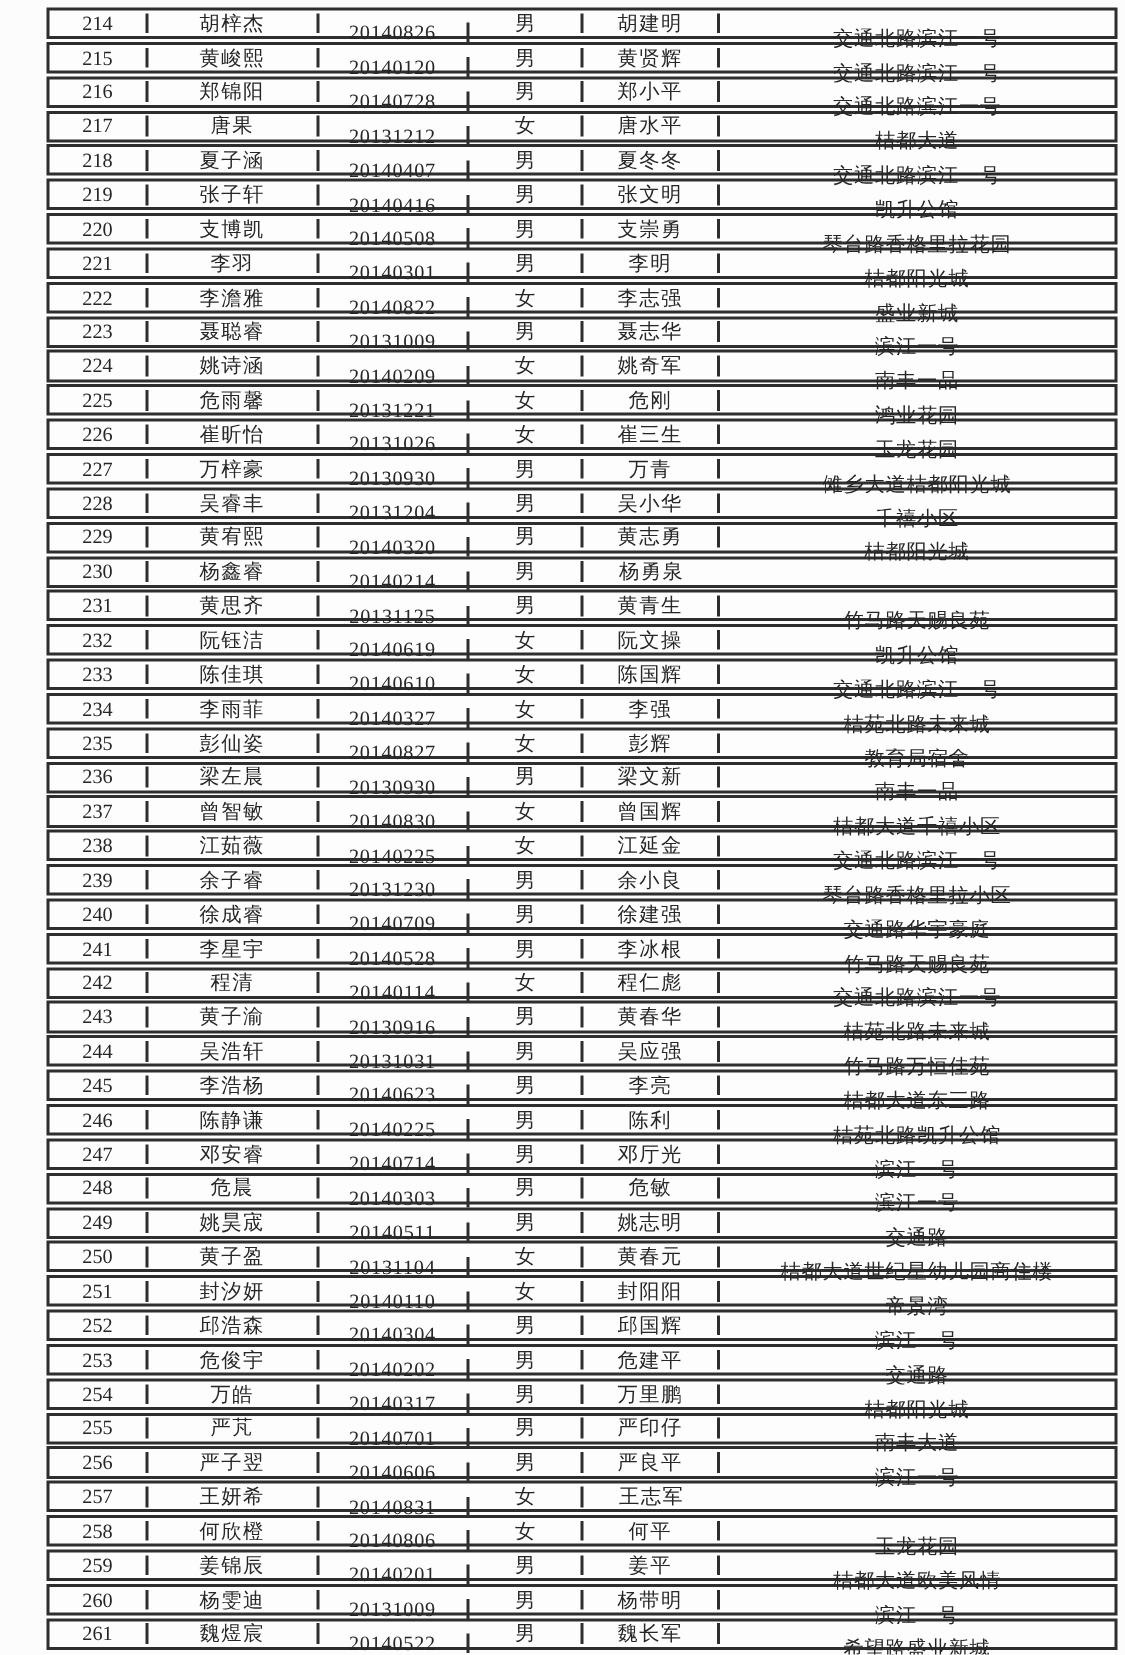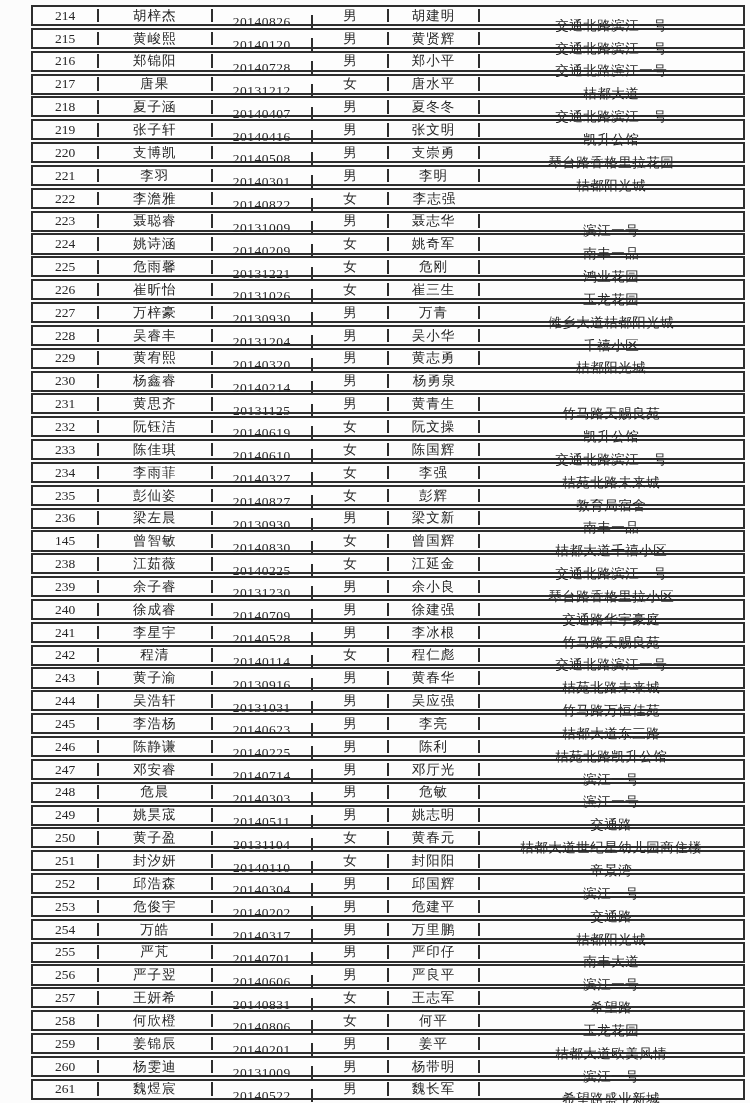--- a/index.html
+++ b/index.html
@@ -119,20 +119,21 @@
     <div class="cell c3">男</div>
     <div class="cell c4">李明</div>
     <div class="cell c5">桔都阳光城</div>
   </div>
       <div class="row">
     <div class="cell c0">222</div>
     <div class="cell c1">李澹雅</div>
     <div class="cell c2">20140822</div>
     <div class="cell c3">女</div>
     <div class="cell c4">李志强</div>
+    <div class="cell c5">盛业新城</div>
   </div>
       <div class="row">
     <div class="cell c0">223</div>
     <div class="cell c1">聂聪睿</div>
     <div class="cell c2">20131009</div>
     <div class="cell c3">男</div>
     <div class="cell c4">聂志华</div>
     <div class="cell c5">滨江一号</div>
   </div>
       <div class="row">
@@ -232,21 +233,21 @@
   </div>
       <div class="row">
     <div class="cell c0">236</div>
     <div class="cell c1">梁左晨</div>
     <div class="cell c2">20130930</div>
     <div class="cell c3">男</div>
     <div class="cell c4">梁文新</div>
     <div class="cell c5">南丰一品</div>
   </div>
       <div class="row">
-    <div class="cell c0">145</div>
+    <div class="cell c0">237</div>
     <div class="cell c1">曾智敏</div>
     <div class="cell c2">20140830</div>
     <div class="cell c3">女</div>
     <div class="cell c4">曾国辉</div>
     <div class="cell c5">桔都大道千禧小区</div>
   </div>
       <div class="row">
     <div class="cell c0">238</div>
     <div class="cell c1">江茹薇</div>
     <div class="cell c2">20140225</div>
@@ -397,21 +398,20 @@
     <div class="cell c3">男</div>
     <div class="cell c4">严良平</div>
     <div class="cell c5">滨江一号</div>
   </div>
       <div class="row">
     <div class="cell c0">257</div>
     <div class="cell c1">王妍希</div>
     <div class="cell c2">20140831</div>
     <div class="cell c3">女</div>
     <div class="cell c4">王志军</div>
-    <div class="cell c5">希望路</div>
   </div>
       <div class="row">
     <div class="cell c0">258</div>
     <div class="cell c1">何欣橙</div>
     <div class="cell c2">20140806</div>
     <div class="cell c3">女</div>
     <div class="cell c4">何平</div>
     <div class="cell c5">玉龙花园</div>
   </div>
       <div class="row">

